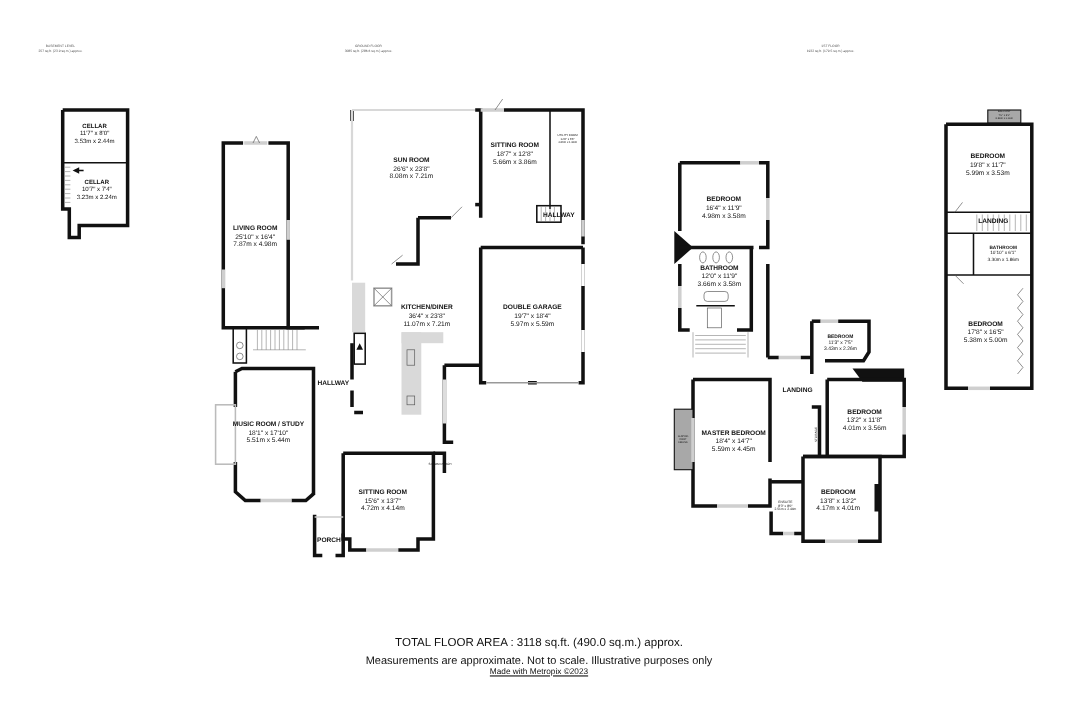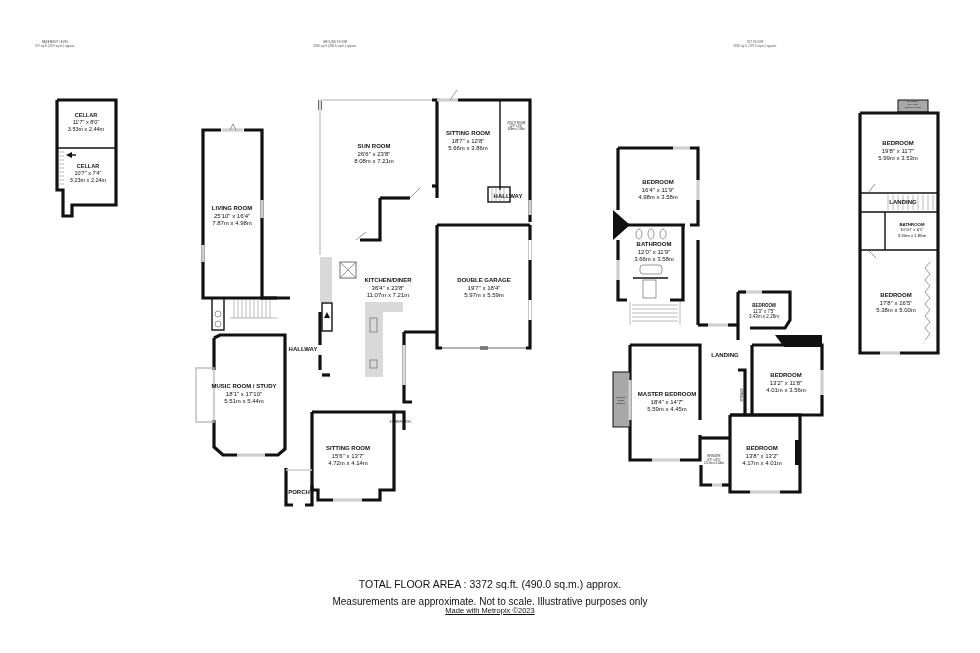--- a/index.html
+++ b/index.html
@@ -360,16 +360,16 @@
   <span class="dim">10'10" x 6'1"</span>
   <span class="dim">3.30m x 1.86m</span>
 </div>
 <div class="room" style="left:896px; top:292px; font-size:6px; line-height:7.5px;">
   <span class="name">BEDROOM</span>
   <span class="dim">17'8" x 16'5"</span>
   <span class="dim">5.38m x 5.00m</span>
 </div>
 
 <div class="footer">
-  <div class="total">TOTAL FLOOR AREA : 3372 sq.ft. (490.0 sq.m.) approx.</div>
+  <div class="total">TOTAL FLOOR AREA : 3118 sq.ft. (490.0 sq.m.) approx.</div>
   <div class="note">Measurements are approximate.  Not to scale.  Illustrative purposes only</div>
   <div class="made">Made with Metropix ©2023</div>
 </div>
 
 </body></html>

